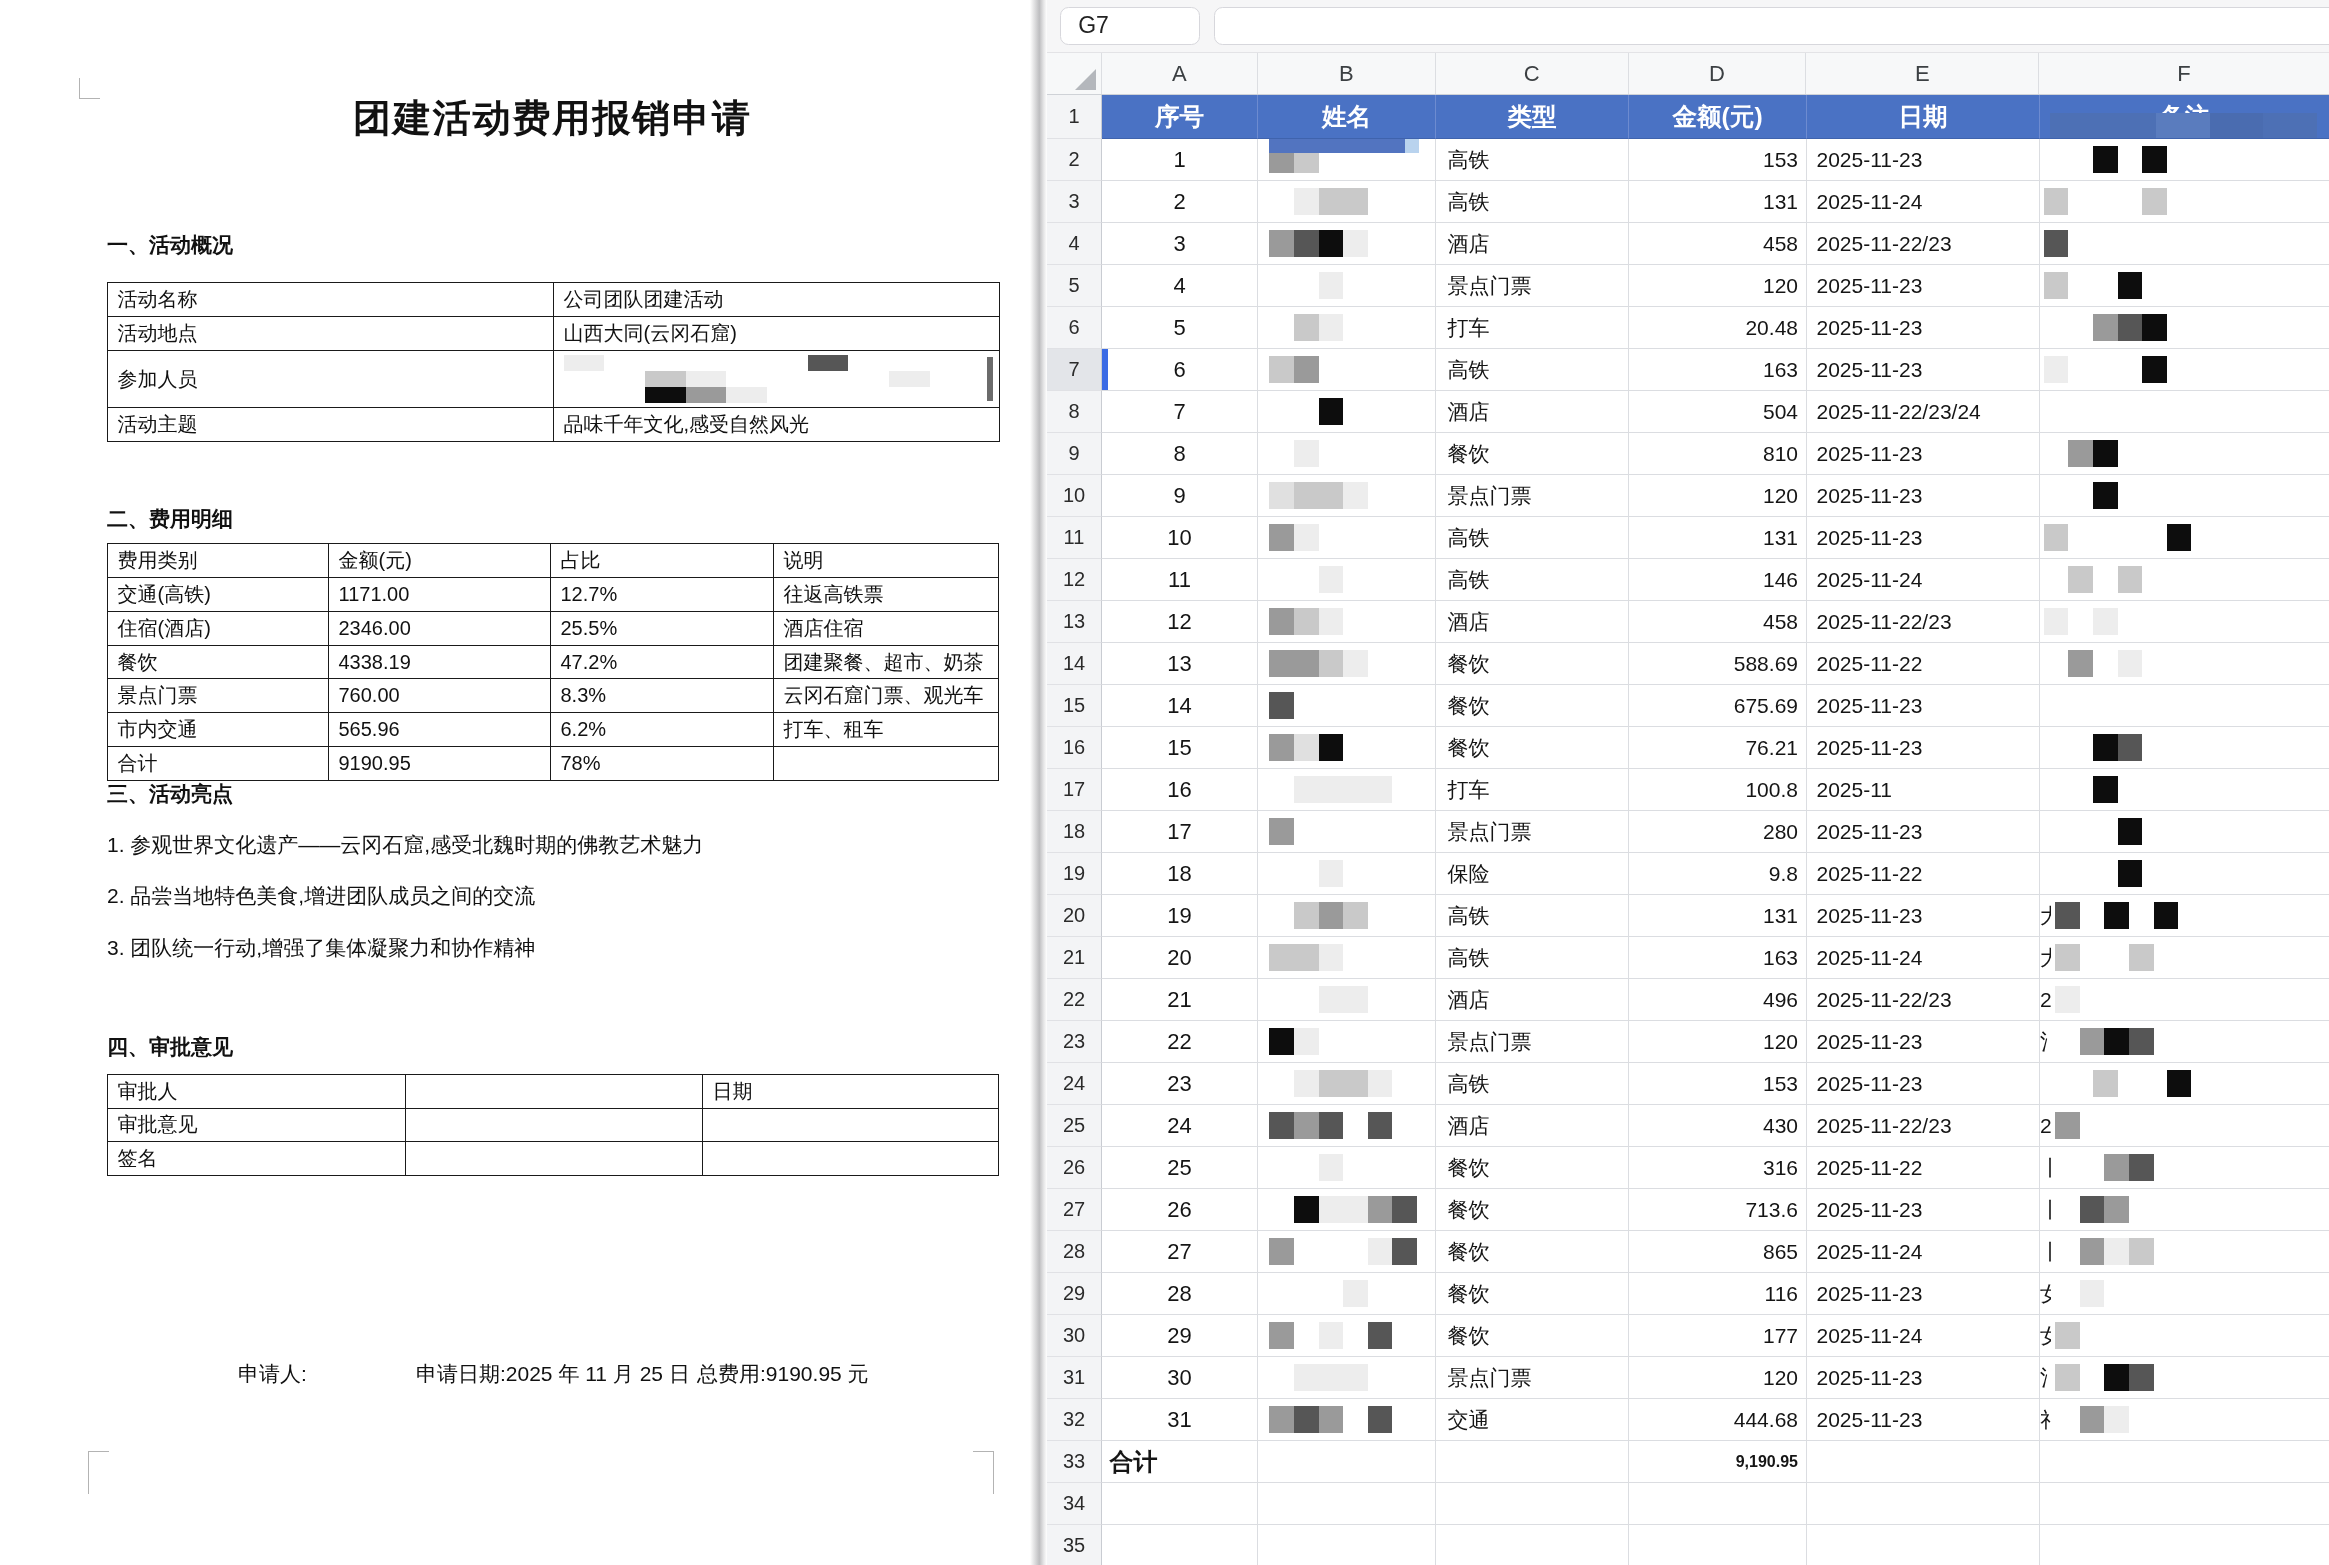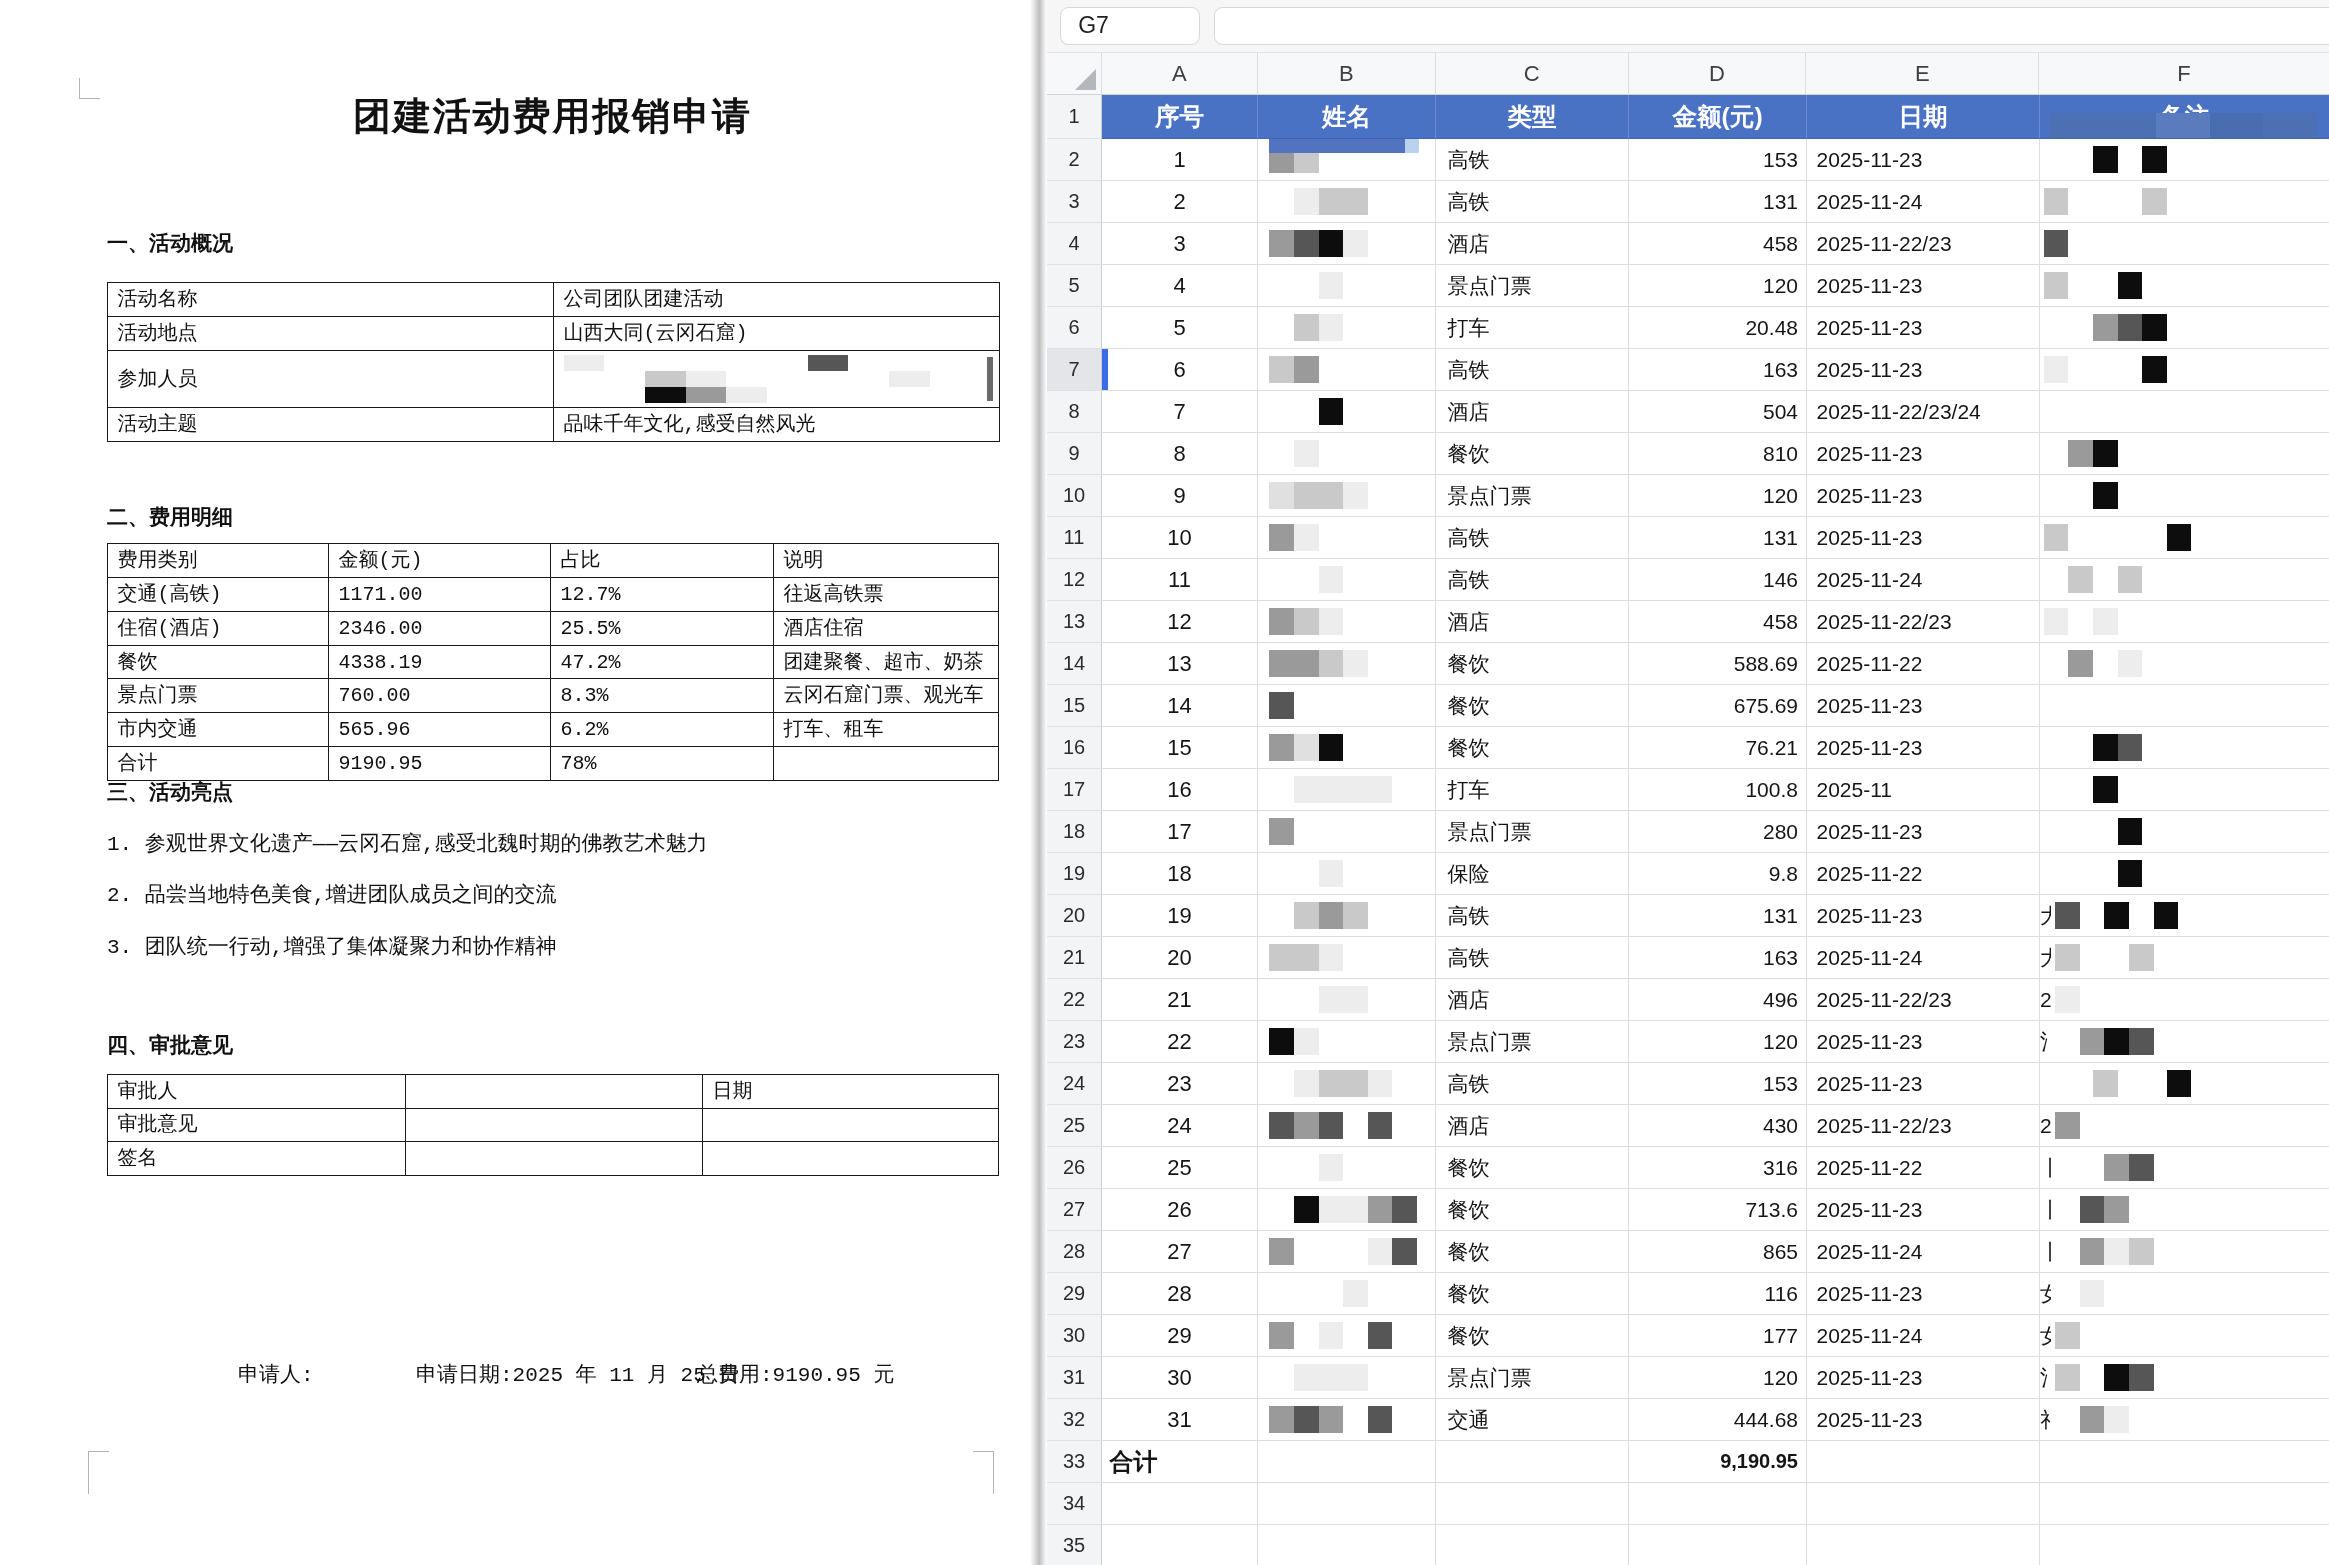--- a/index.html
+++ b/index.html
@@ -1,21 +1,21 @@
 <!DOCTYPE html>
 <html style="--hdr-blue: #4a72c4;font-size:15px"><head>
 <meta charset="utf-8">
 <style>
   * { margin:0; padding:0; box-sizing:border-box; }
   html,body { width:2330px; height:1565px; overflow:hidden; background:#ffffff; }
   body { position:relative; font-family:"Liberation Sans","DejaVu Sans",sans-serif; }
 
   
   .doc-panel { position:absolute; left:0; top:0; width:1047px; height:1565px; background:#ffffff;
-               font-family:Liberation Mono, monospace; color:#111; }
+               font-family:Liberation Sans, sans-serif; color:#111; }
   .corner-mark { position:absolute; border:0 solid #b3b3b3; }
   .corner-mark.tl { left:79px; top:78px;  width:21px; height:21px; border-left-width:1.9px; border-bottom-width:1.9px; }
   .corner-mark.bl { left:88px; top:1451px; width:21px; height:43px; border-left-width:1.9px; border-top-width:1.9px; }
   .corner-mark.br { left:973px; top:1451px; width:21px; height:43px; border-right-width:1.9px; border-top-width:1.9px; }
 
   .doc-content { position:absolute; left:107px; top:0; width:891px; }
   .doc-title { margin-top:97px; text-align:center; font-size:38px; font-weight:bold; letter-spacing:1.9px; line-height:1.15; }
   .doc-h2 { font-size:21px; font-weight:bold; line-height:1.2; }
   .h-overview  { margin-top:91px; }
   .h-expense   { margin-top:64px; }
@@ -86,21 +86,21 @@
   .cell.ce { padding-left:9.5px; white-space:nowrap; }
 
   .srow.hdr .cell { background:var(--hdr-blue); border-right:0.9px solid #6d8bd0; border-bottom:0.9px solid #3f63ad;
     color:#fff; font-weight:bold; font-size:24.6px; justify-content:center; padding:0; }
   .srow.hdr .rowhead { font-size:20px; }
 
   .srow.selected .rowhead { background:#e3e5e9; }
   .srow.selected .cell.ca::before { content:''; position:absolute; left:0; top:0; bottom:0; width:5.7px; background:#3b6be5; }
 
   .srow.total .cell.ca { justify-content:flex-start; padding-left:7.6px; font-weight:bold; font-size:24px; }
-  .srow.total .cell.cd { font-weight:bold; font-size:20px; }
+  .srow.total .cell.cd { font-weight:bold; font-size:16px; }
 
   .sheet-mosaic .blk { width:24.6px; height:26.5px; }
   .b-mosaic { padding-left:11.4px; }
   .f-mosaic { padding-left:3.8px; }
   .f-sliver { display:inline-block; width:11.4px; overflow:hidden; white-space:nowrap; font-size:21px; color:#151515; flex:none; }
 
   .blue-spill { position:absolute; left:11.4px; top:0; height:14px; width:150px; background:#5274c0; }
   .blue-spill .sq { position:absolute; right:0; top:0; width:14px; height:14px; background:#b9d3ee; }
 
   .f-header-overlay { position:absolute; left:9.5px; right:13.2px; top:42%; bottom:0; display:flex; }

